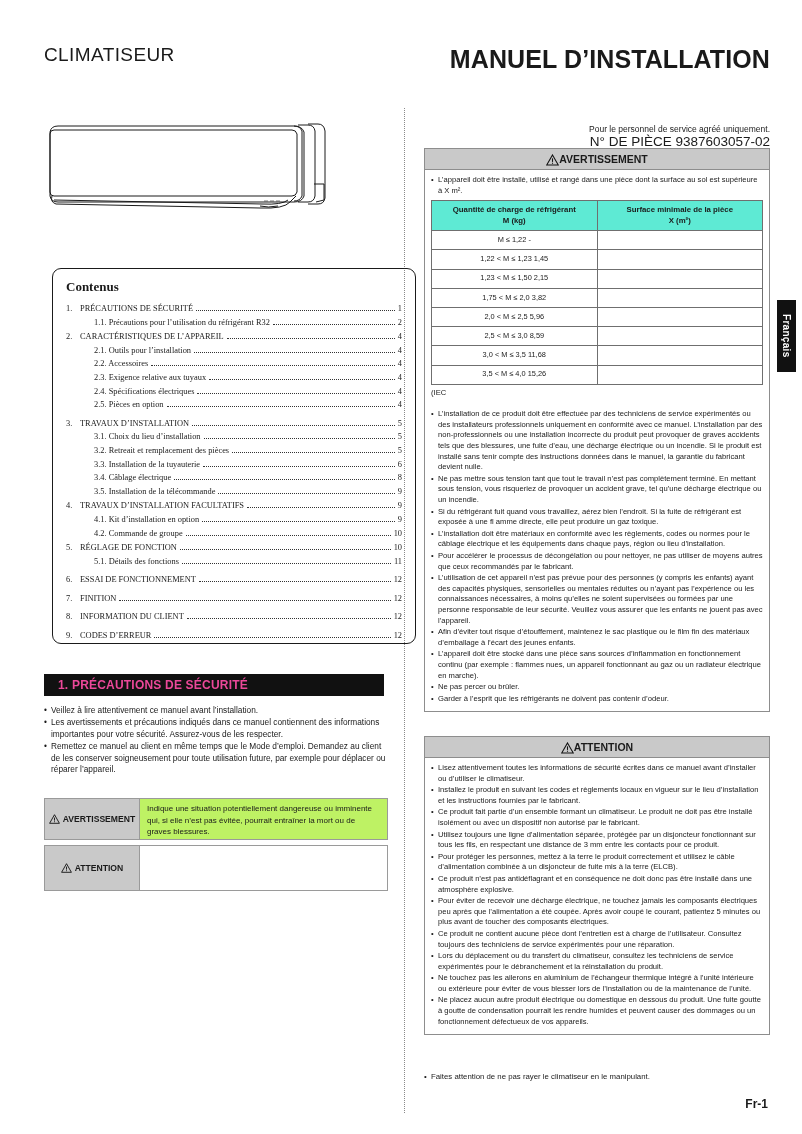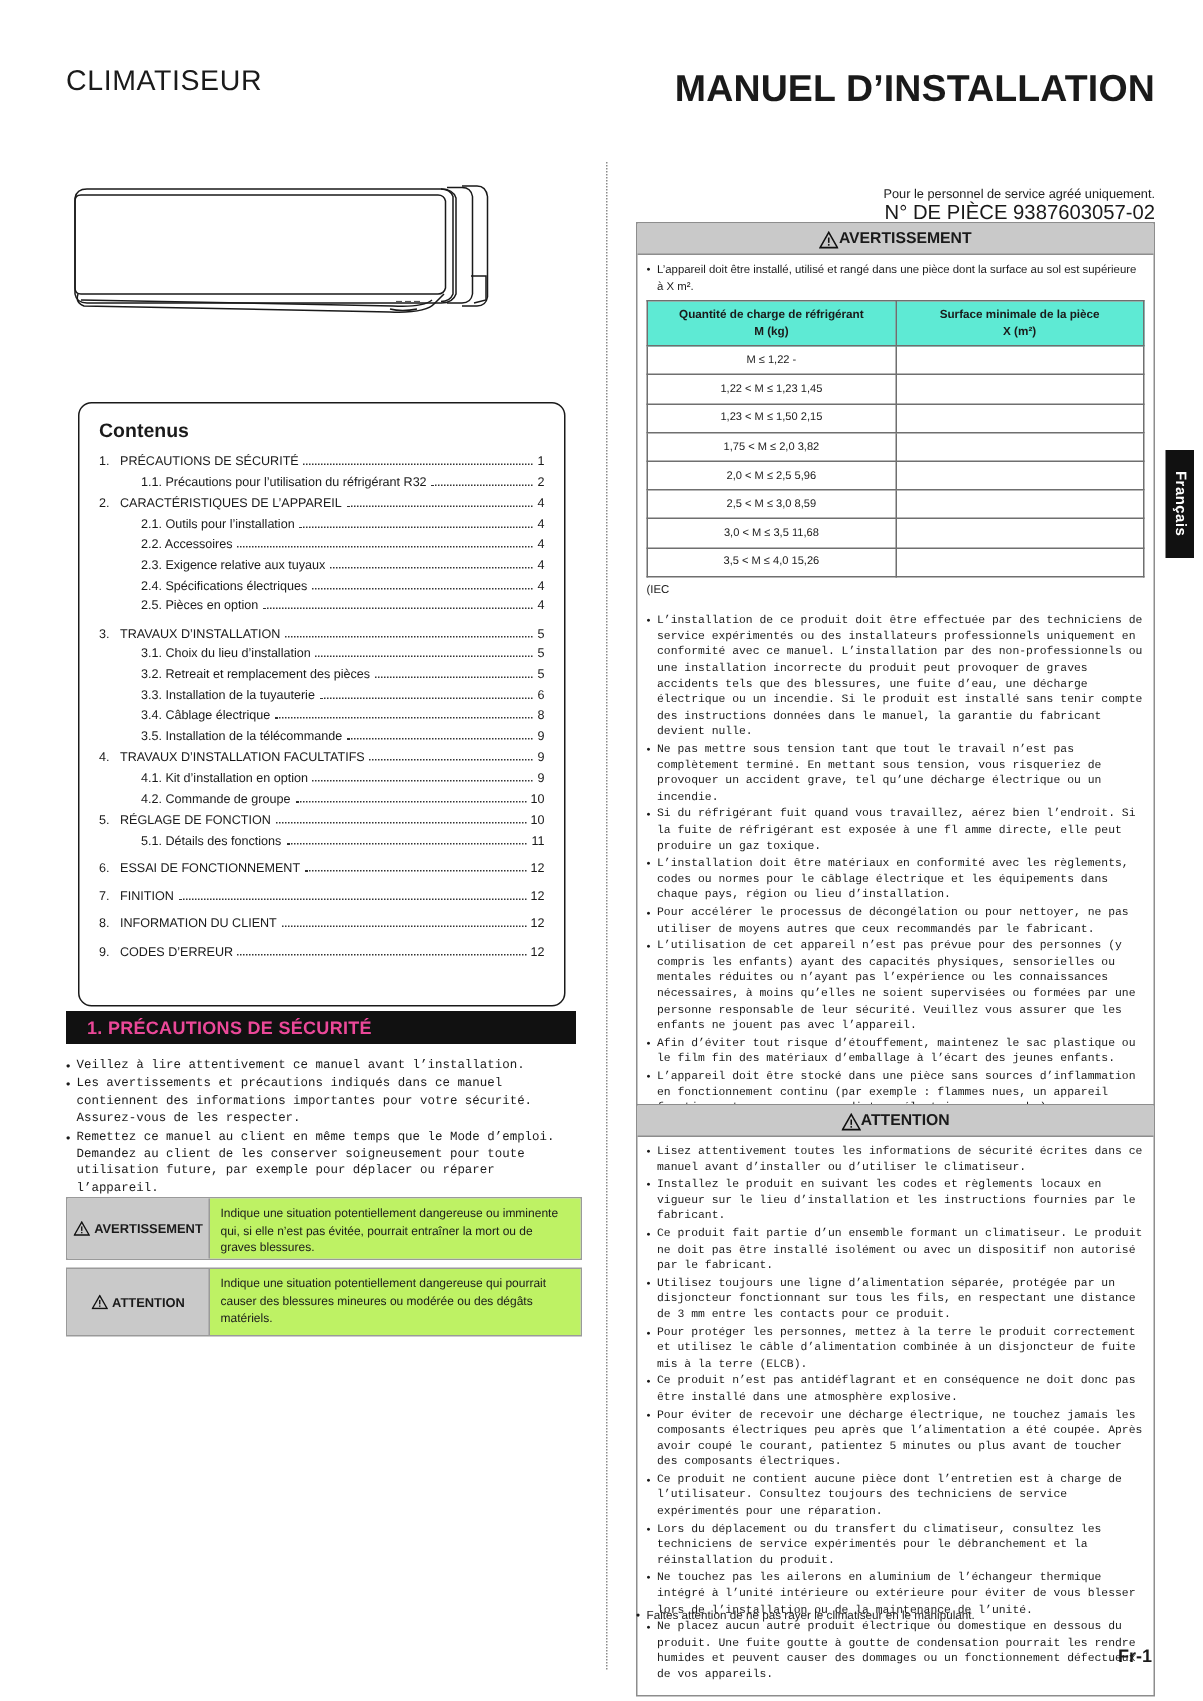--- a/index.html
+++ b/index.html
@@ -77,25 +77,26 @@
   .ac-illustration {
     position: absolute;
     left: 46px; top: 122px;
     width: 300px; height: 110px;
   }
 
   
   .contents-box {
     position: absolute;
     left: 52px; top: 268px;
-    width: 325px;
+    width: 364px;
     border: 1.6px solid #1a1a1a;
     border-radius: 9px;
-    padding: 10px 13px 28px 13px;
+    padding: 10px 13px 0 13px;
     box-sizing: border-box;
+    font-family: Liberation Serif, serif;
   }
   .contents-title {
     font-size: 13px;
     font-weight: bold;
     margin-bottom: 7px;
   }
   .toc-row {
     display: flex;
     align-items: baseline;
     font-size: 8.4px;
@@ -139,21 +140,21 @@
     font-size: 8.3px;
     line-height: 11.4px;
   }
   .lb-item {
     display: flex;
     margin-bottom: 1px;
   }
   .lb-dot {
     width: 8px; flex: none;
   }
-  .lb-text { flex: 1; font-family: Liberation Mono, monospace; }
+  .lb-text { flex: 1; }
 
   
   .def-box {
     position: absolute;
     left: 44px;
     width: 344px;
     border: 1px solid #9a9a9a;
     display: flex;
     box-sizing: border-box;
   }
@@ -486,21 +487,20 @@
     <div class="def-left">
       <span class="tri">
         <svg width="11" height="10" viewBox="0 0 11 10">
             <polygon points="5.5,0.7 10.4,9.3 0.6,9.3" fill="none" stroke="#111" stroke-width="0.9"></polygon>
             <rect x="5.05" y="3.6" width="0.9" height="3" fill="#111"></rect>
             <rect x="5.05" y="7.3" width="0.9" height="0.9" fill="#111"></rect>
           </svg>
       </span>
       <span>ATTENTION</span>
     </div>
-    <div class="def-right">Indique une situation potentiellement dangereuse qui pourrait causer des blessures mineures ou modérée ou des dégâts matériels.</div>
   </div>
 
   <div class="panel" id="warn-panel">
     <div class="panel-head">
       <span class="tri">
         <svg width="13" height="12" viewBox="0 0 11 10">
             <polygon points="5.5,0.7 10.4,9.3 0.6,9.3" fill="none" stroke="#111" stroke-width="0.9"></polygon>
             <rect x="5.05" y="3.6" width="0.9" height="3" fill="#111"></rect>
             <rect x="5.05" y="7.3" width="0.9" height="0.9" fill="#111"></rect>
           </svg>

